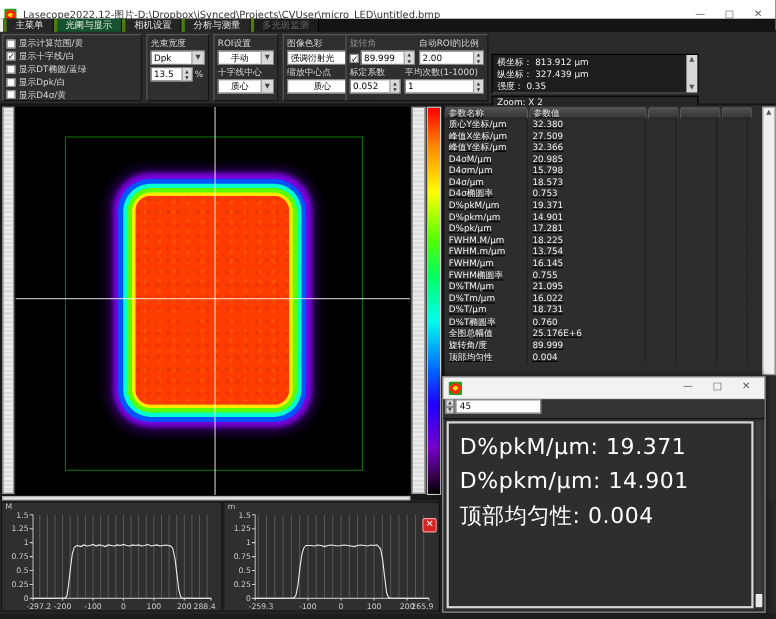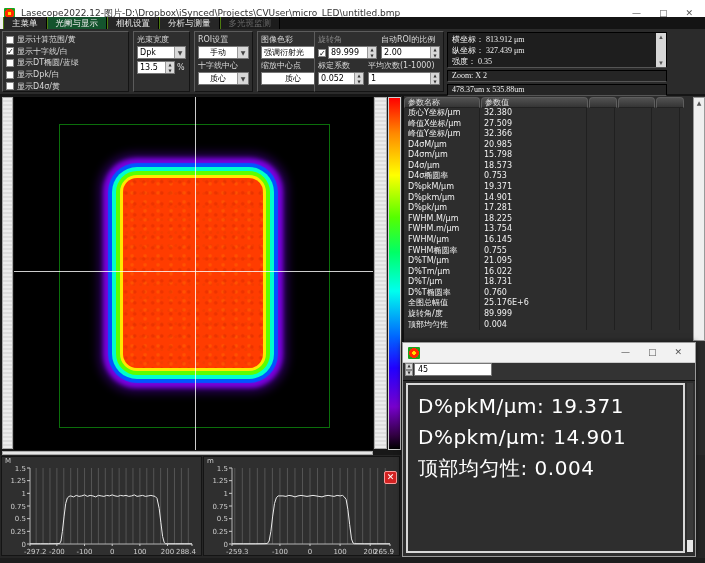--- a/index.html
+++ b/index.html
@@ -13,21 +13,21 @@
   #app-icon{width:11px;height:11px;border-radius:1px;flex:0 0 auto;
     background:radial-gradient(circle at 50% 50%, #ffe000 0 24%, #ff2a00 25% 58%, #1ba11b 59% 100%);}
   #title-text{font-size:9px;color:#333;margin-left:6px;white-space:nowrap;}
   .winbtns{margin-left:auto;display:flex;gap:18px;padding-right:8px;}
   .winbtn{font-size:9px;color:#555;line-height:17px;}
 
   
   #tabbar{left:0;top:17px;width:705px;height:12px;background:#141414;display:flex;align-items:stretch;}
   #tab-edge{width:3px;background:#f0f0f0;}
   .tab{font-size:8.5px;color:#e8e8e8;padding:0 8px;line-height:12px;background:#262626;
-    border-right:1px solid #000;border-left:1px solid #4d7c0f;white-space:nowrap;}
+    border-right:1px solid #000;border-left:3px solid #4d7c0f;white-space:nowrap;}
   .tab.active{background:#14532d;}
   .tab.disabled{color:#666;background:#1c1c1c;}
 
   
   #controls{left:0;top:29px;width:705px;height:67px;background:#2b2b2b;border-bottom:2px solid #151515;}
   .grp{position:absolute;top:2px;height:61px;background:#2f2f2f;
     border:1px solid #5c5c5c;border-right-color:#141414;border-bottom-color:#141414;padding:2px 3px;}
   .lbl{font-size:8px;color:#d8d8d8;line-height:11px;white-space:nowrap;}
   .lbl.dim{color:#8a8a8a;}
   .chkrow{display:flex;align-items:center;gap:3px;height:11.6px;}
@@ -44,21 +44,21 @@
   .fieldrow{display:flex;align-items:center;gap:2px;}
 
   #grp-display{left:2px;width:127px;}
   #grp-width{left:133px;width:57px;}
   #grp-roi{left:194px;width:59px;}
   #grp-color{left:257px;width:83px;}
   #grp-num{left:314px;width:130px;}
   #grp-num .cols{display:flex;gap:4px;}
   #grp-num .c{flex:1;}
 
-  #info-col{position:absolute;left:447px;top:3px;width:220px;font-family:Liberation Serif, serif;}
+  #info-col{position:absolute;left:447px;top:20px;width:188px;}
   #cursor-info{height:36px;background:#1e1e1e;border:1px solid #000;border-bottom-color:#555;
     position:relative;padding:1px 12px 1px 4px;}
   #cursor-info .lbl{line-height:11px;color:#f0f0f0;}
   #info-scroll{position:absolute;right:0;top:0;width:10px;height:34px;background:#d7d7d7;
     display:flex;flex-direction:column;justify-content:space-between;}
   #info-scroll span{font-size:6px;color:#555;text-align:center;line-height:8px;}
   .inf-box{margin-top:2px;height:12px;background:#252525;border:1px solid #000;border-bottom-color:#555;
     font-size:8px;color:#f0f0f0;line-height:10px;padding:0 4px;white-space:nowrap;}
 
   
@@ -83,21 +83,21 @@
       0 0 1px 15px #0055ff,
       0 0 4px 20px #7a00dd,
       0 0 10px 25px #270052;}
   #cross-v{left:181px;top:0;width:1px;height:353px;background:rgba(255,255,255,.8);}
   #cross-h{left:0;top:174px;width:359px;height:1px;background:rgba(255,255,255,.8);}
   #colorbar{left:388px;top:1px;width:13px;height:353px;border:1px solid #cfcfcf;
     background:linear-gradient(180deg,#ff0000 0%,#ff8800 10%,#ffff00 22%,#55ff00 34%,#00ff66 44%,
       #00ffee 55%,#0066ff 68%,#2200ff 77%,#7700cc 88%,#330044 96%,#000 100%);}
 
   
-  #param-table{left:402px;top:96px;width:303px;height:246px;background:#2d2d2d;border-left:2px solid #111;}
+  #param-table{left:402px;top:96px;width:303px;height:246px;background:#2d2d2d;border-left:2px solid #111;text-decoration:underline;}
   #ptab-head{display:flex;height:12px;padding-top:1px;}
   .hcell{background:linear-gradient(#525252,#353535);border:1px solid #5e5e5e;border-bottom-color:#222;
     border-radius:4px 4px 0 0;font-size:8px;color:#e0e0e0;line-height:10px;padding:0 3px;
     margin-right:1px;white-space:nowrap;overflow:hidden;}
   .trow{display:flex;height:10.59px;}
   .tcell{font-size:8px;color:#f0f0f0;line-height:10.5px;padding:0 4px;white-space:nowrap;
     border-right:1px solid #202020;overflow:hidden;}
   .w-name{width:76px;} .w-val{width:107px;} .w-e1{width:28px;} .w-e2{width:37px;} .w-e3{width:28px;} .w-e4{width:14px;border-right:none;}
   #ptab-scroll{position:absolute;right:0;top:1px;width:12px;height:244px;background:#efefef;border:1px solid #999;}
   #ptab-scroll span{display:block;font-size:6px;color:#555;text-align:center;line-height:9px;}

